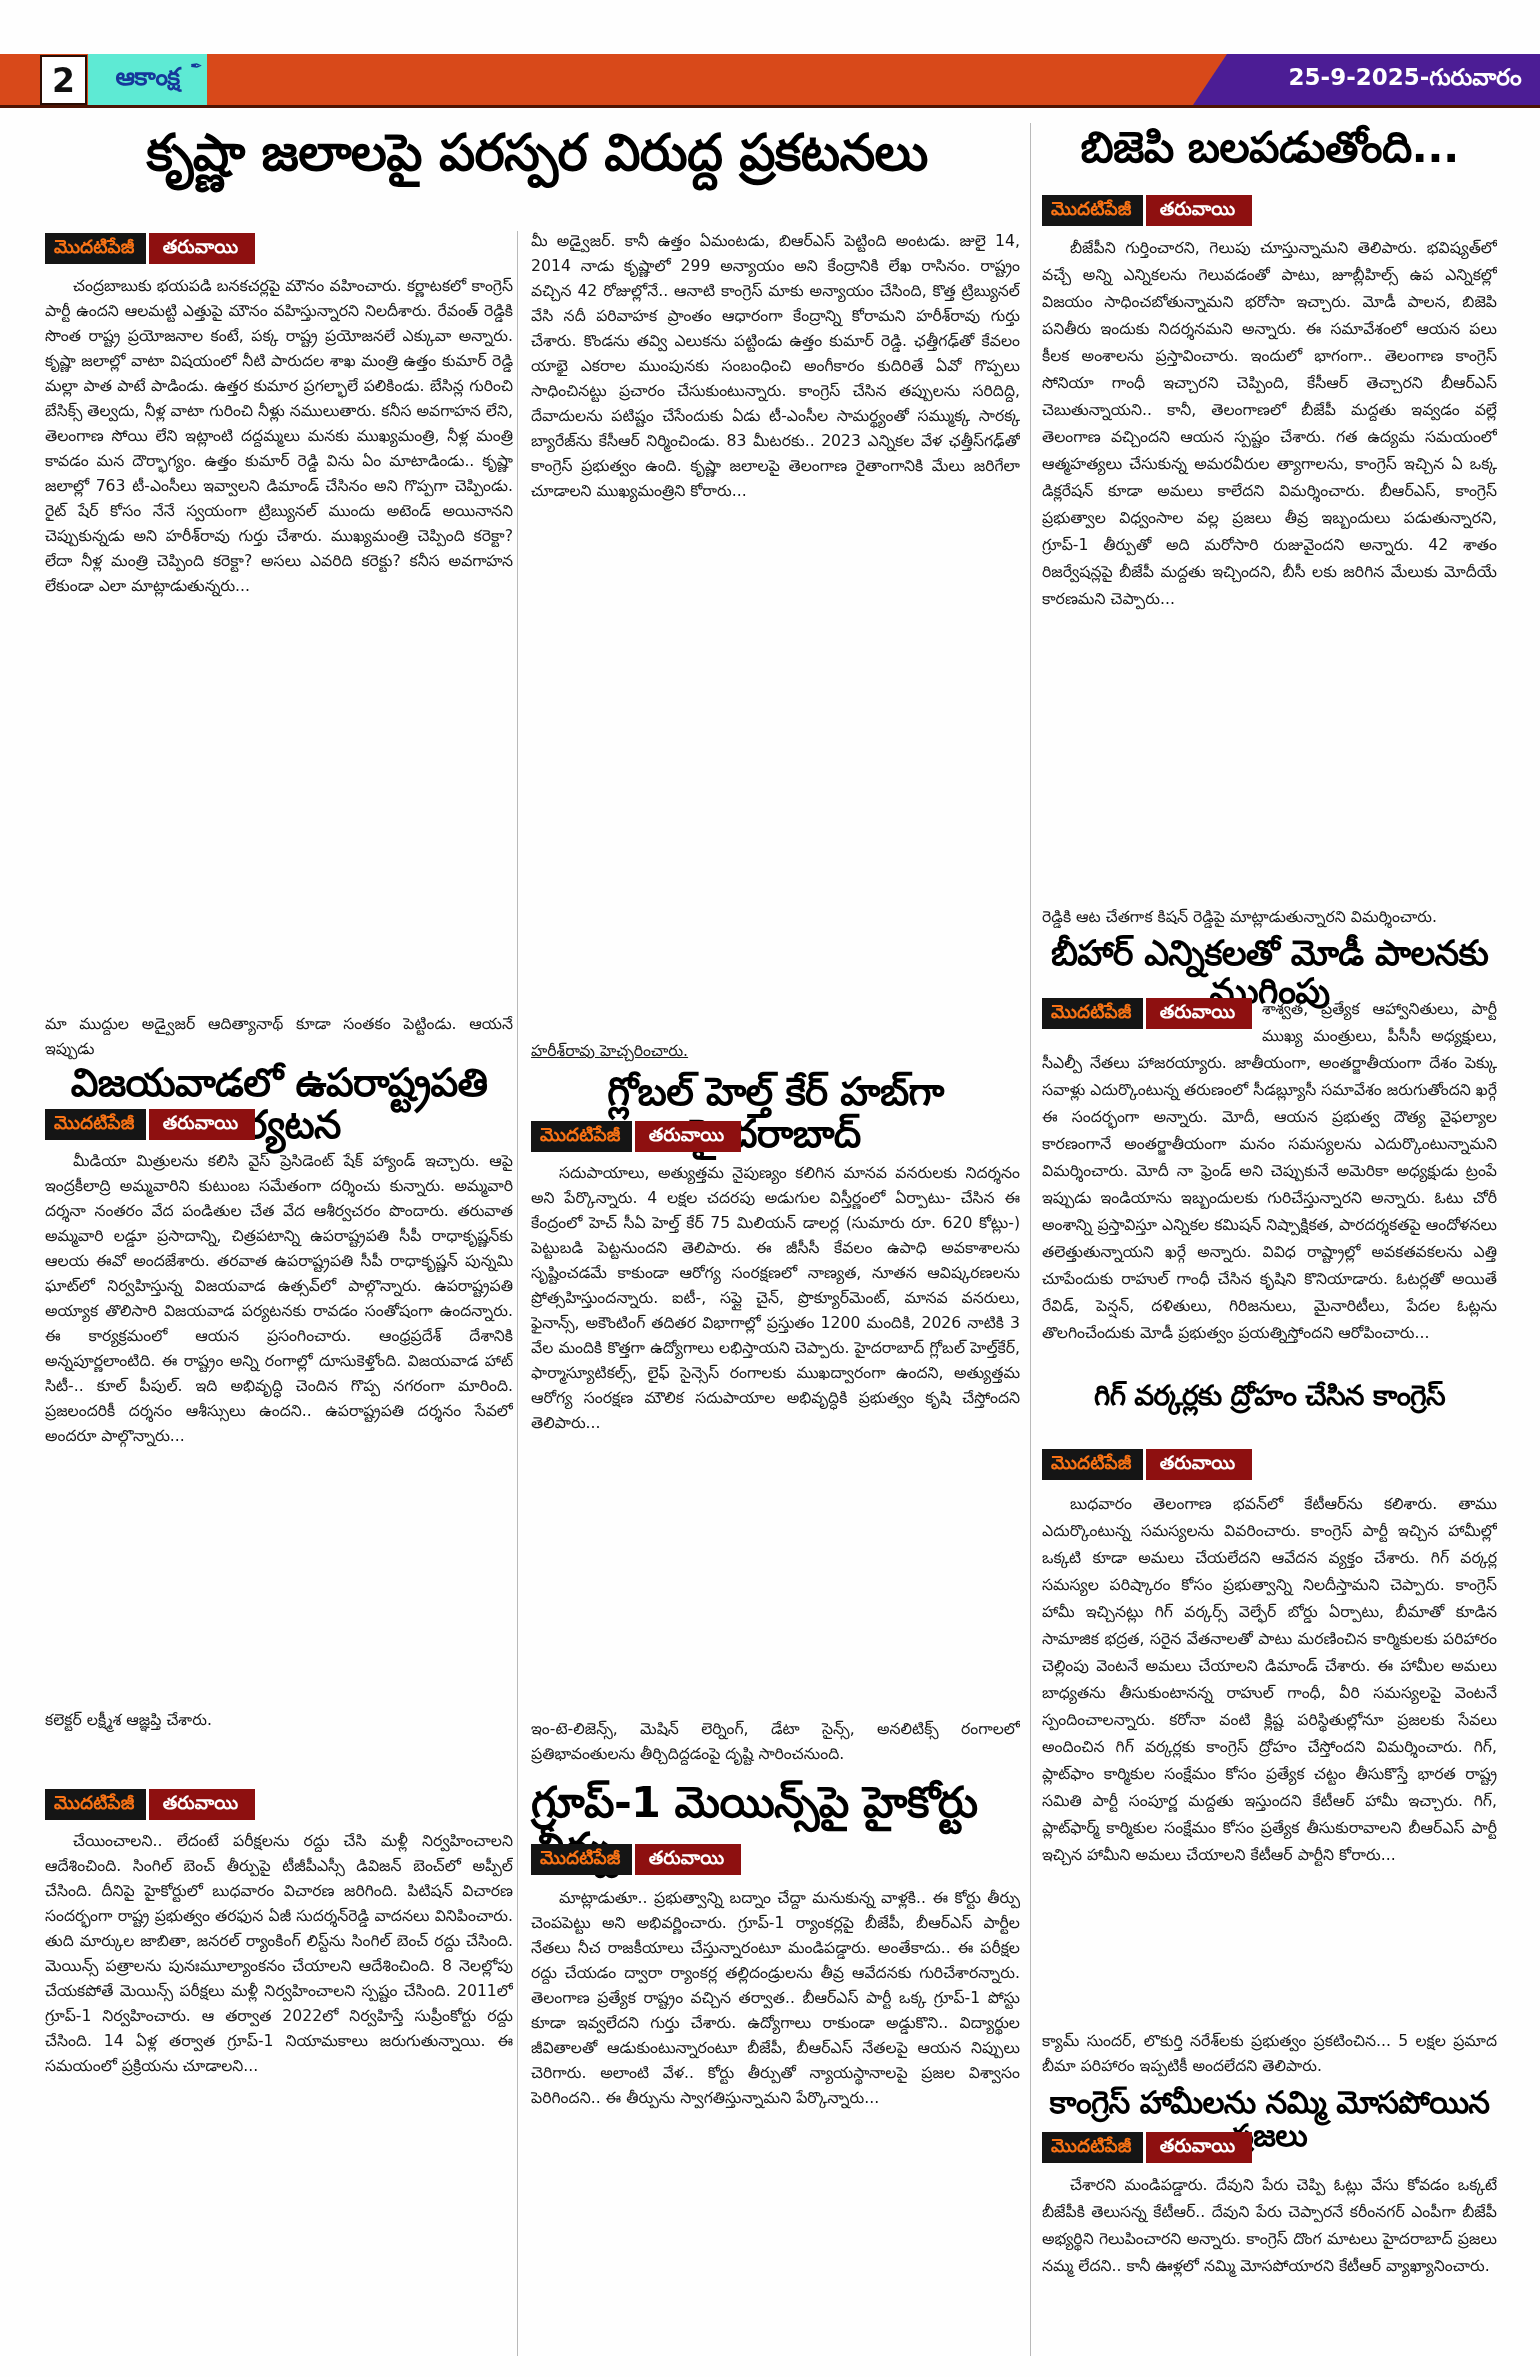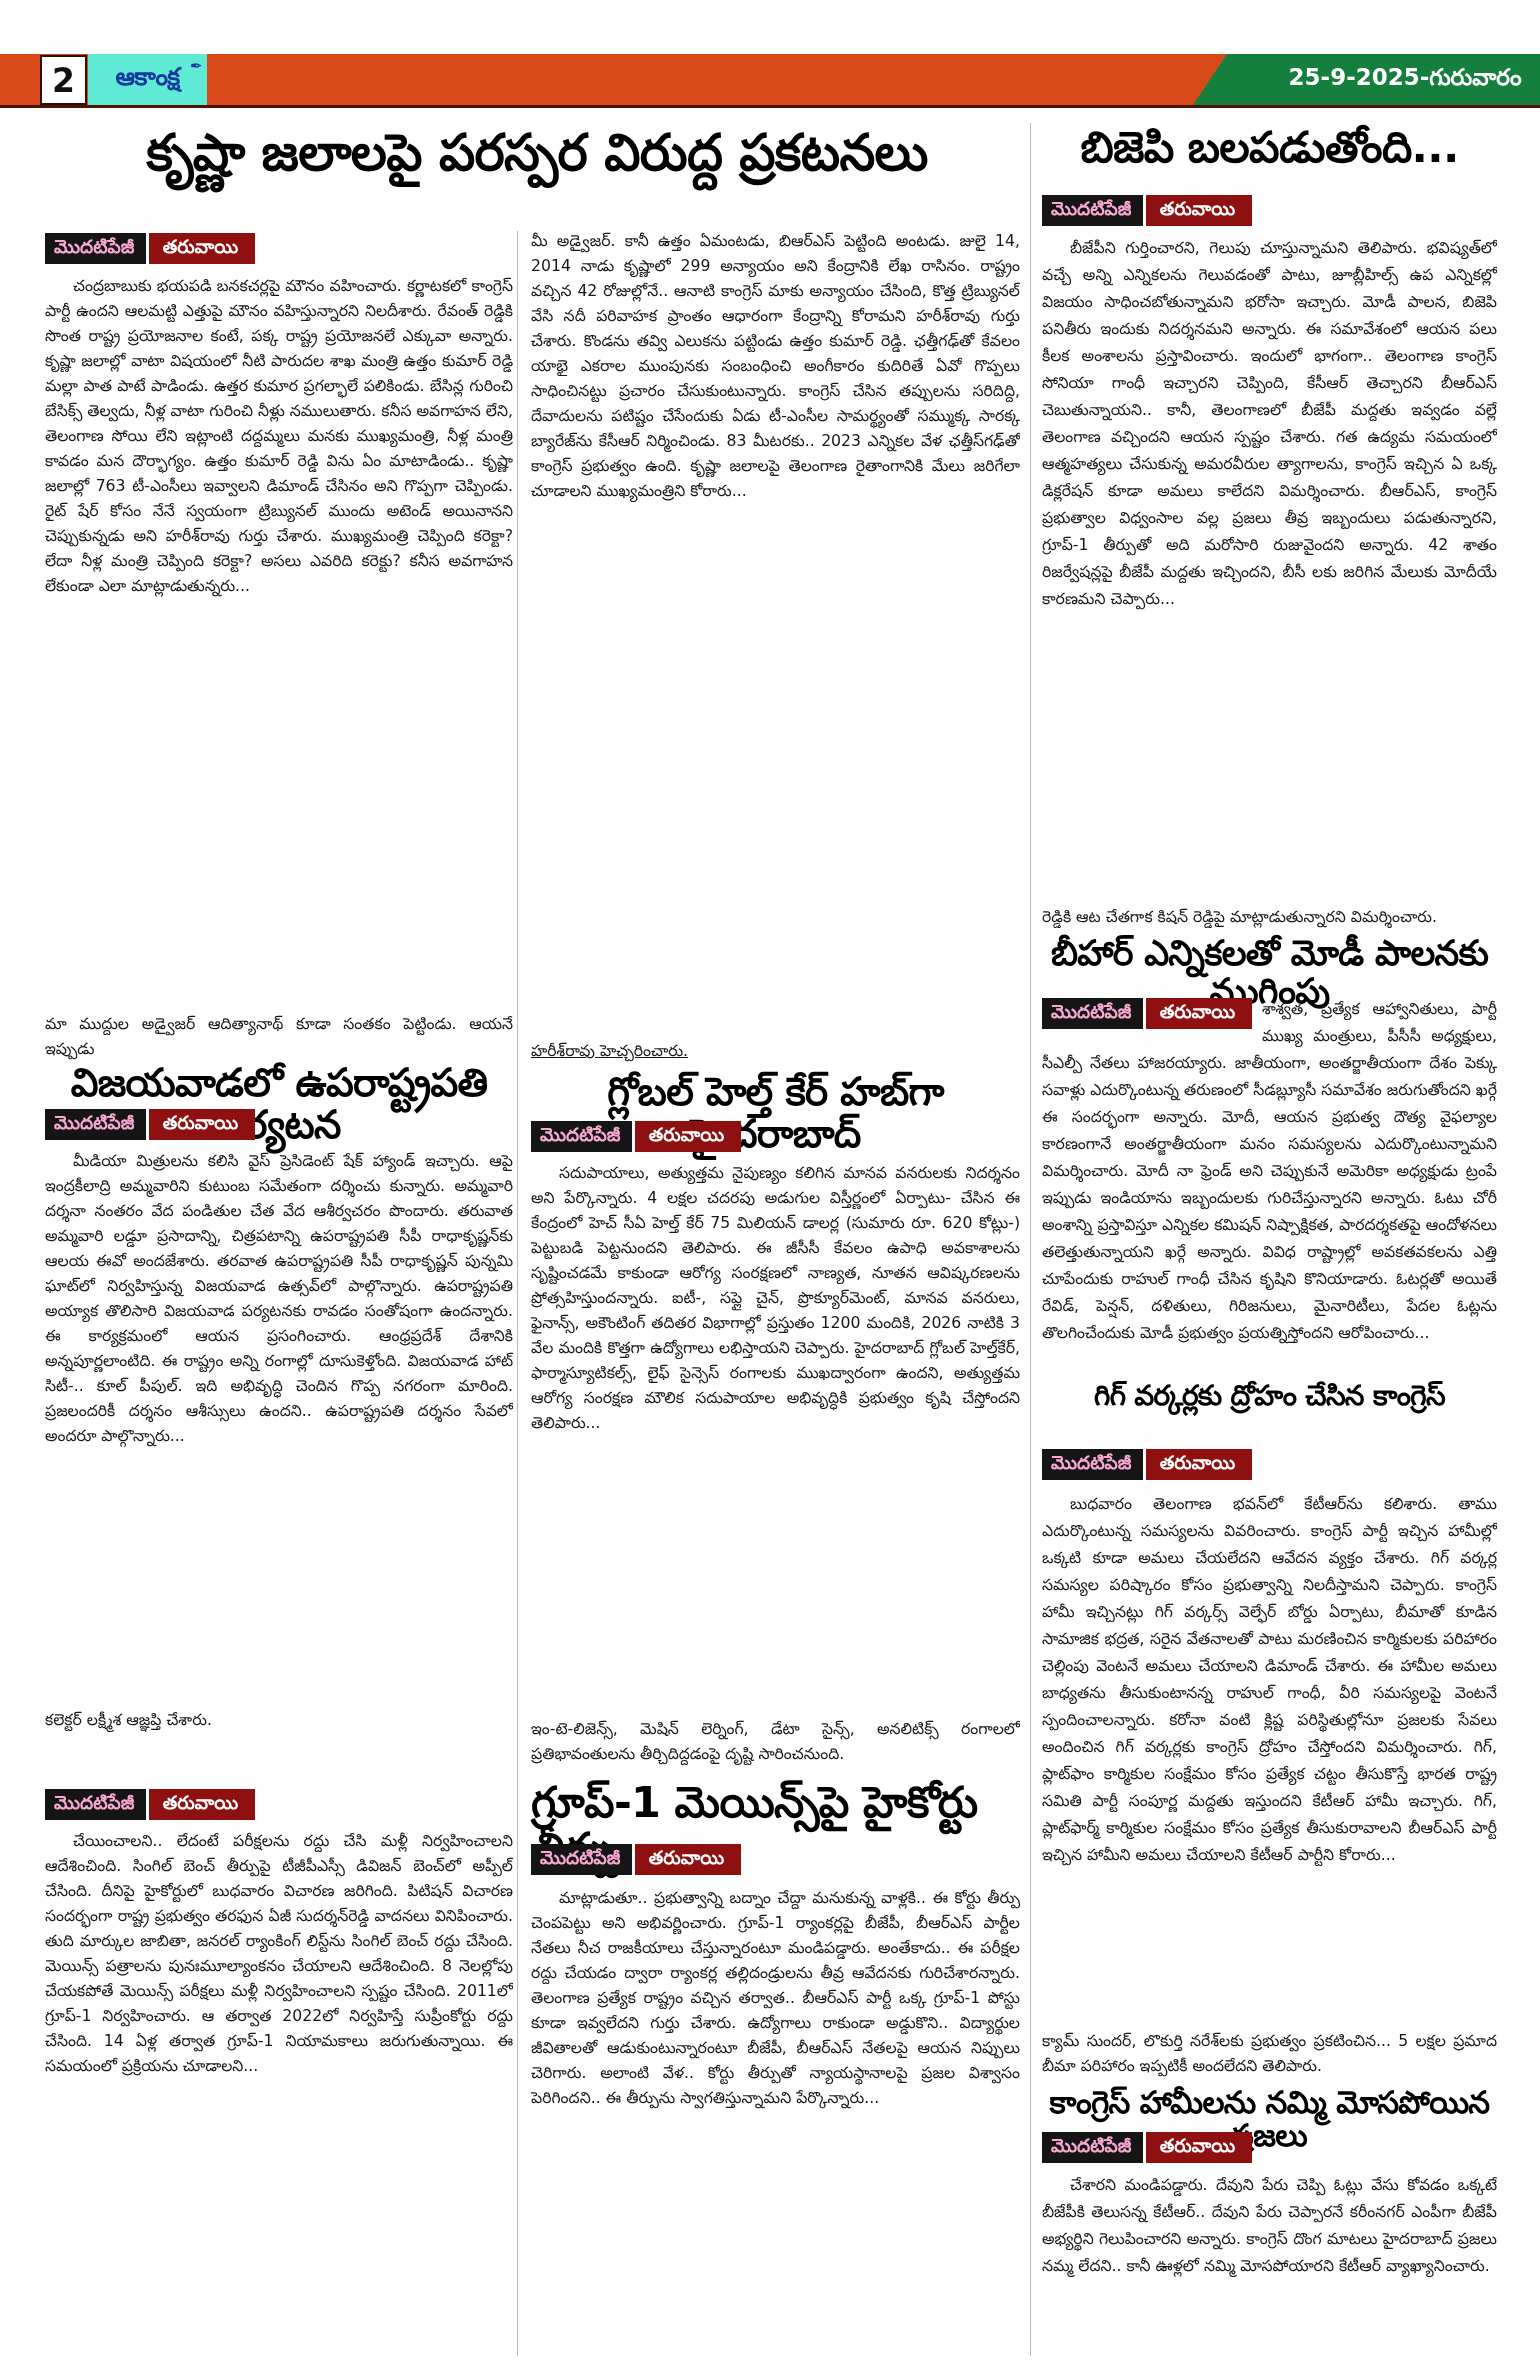--- a/index.html
+++ b/index.html
@@ -9,34 +9,34 @@
   
   .strip{position:absolute;left:0;top:54px;width:1541px;height:51px;background:#d8491a;
          border-bottom:3px solid #4d1404;}
   .pagenum{position:absolute;left:40px;top:55px;width:43px;height:46px;background:#ffffff;
            border:2.2px solid #2a0d04;display:flex;align-items:center;justify-content:center;
            font-size:33px;font-weight:bold;color:#111;z-index:3;}
   .masthead{position:absolute;left:88px;top:54px;width:119px;height:51px;background:#5eead4;
             display:flex;align-items:center;justify-content:center;z-index:2;}
   .masthead .mh-text{color:#16379b;font-weight:bold;font-size:24.6px;letter-spacing:-0.7px;}
   .masthead .pen{color:#16379b;font-size:15px;position:absolute;right:4.5px;top:3px;}
-  .datewedge{position:absolute;left:1193px;top:54px;width:348px;height:51px;background:#15803d;
+  .datewedge{position:absolute;left:1193px;top:54px;width:348px;height:51px;background:#4c1d95;
              clip-path:polygon(34px 0,100% 0,100% 100%,0 100%);
              display:flex;align-items:center;justify-content:flex-end;padding-right:0;}
   .datewedge .dt{color:#ffffff;font-weight:bold;font-size:23px;padding-right:19.4px;}
 
   
   .vline{position:absolute;width:0.7px;background:#b9b9b9;}
 
   
   .headline{position:absolute;font-weight:bold;color:#000;text-align:center;line-height:1.08;
             letter-spacing:-0.7px;}
   
   .dateline{position:absolute;display:flex;font-weight:bold;font-size:18.6px;line-height:1;}
-  .dl-black{background:#151515;color:#f9a8d4;padding:4.5px 12px 7.5px 9px;}
+  .dl-black{background:#151515;color:#f97316;padding:4.5px 12px 7.5px 9px;}
   .dl-red{background:#8e1010;color:#fff;padding:4.5px 16.4px 7.5px 13.4px;margin-left:3px;}
   .dateline.inline{position:static;display:inline-flex;float:left;margin:3px 10.4px 3px 0;}
 
   
   .bodytxt{position:absolute;font-size:15.7px;line-height:25px;text-align:justify;color:#161616;
            overflow:hidden;}
   .bodytxt p{margin:0 0 4.5px 0;text-indent:28px;}
   .bodytxt p.noindent{text-indent:0;}
   .rightcol .bodytxt, .bodytxt.loose{line-height:27px;}
   .leadline{position:absolute;font-size:15.7px;line-height:25px;text-align:justify;color:#161616;

